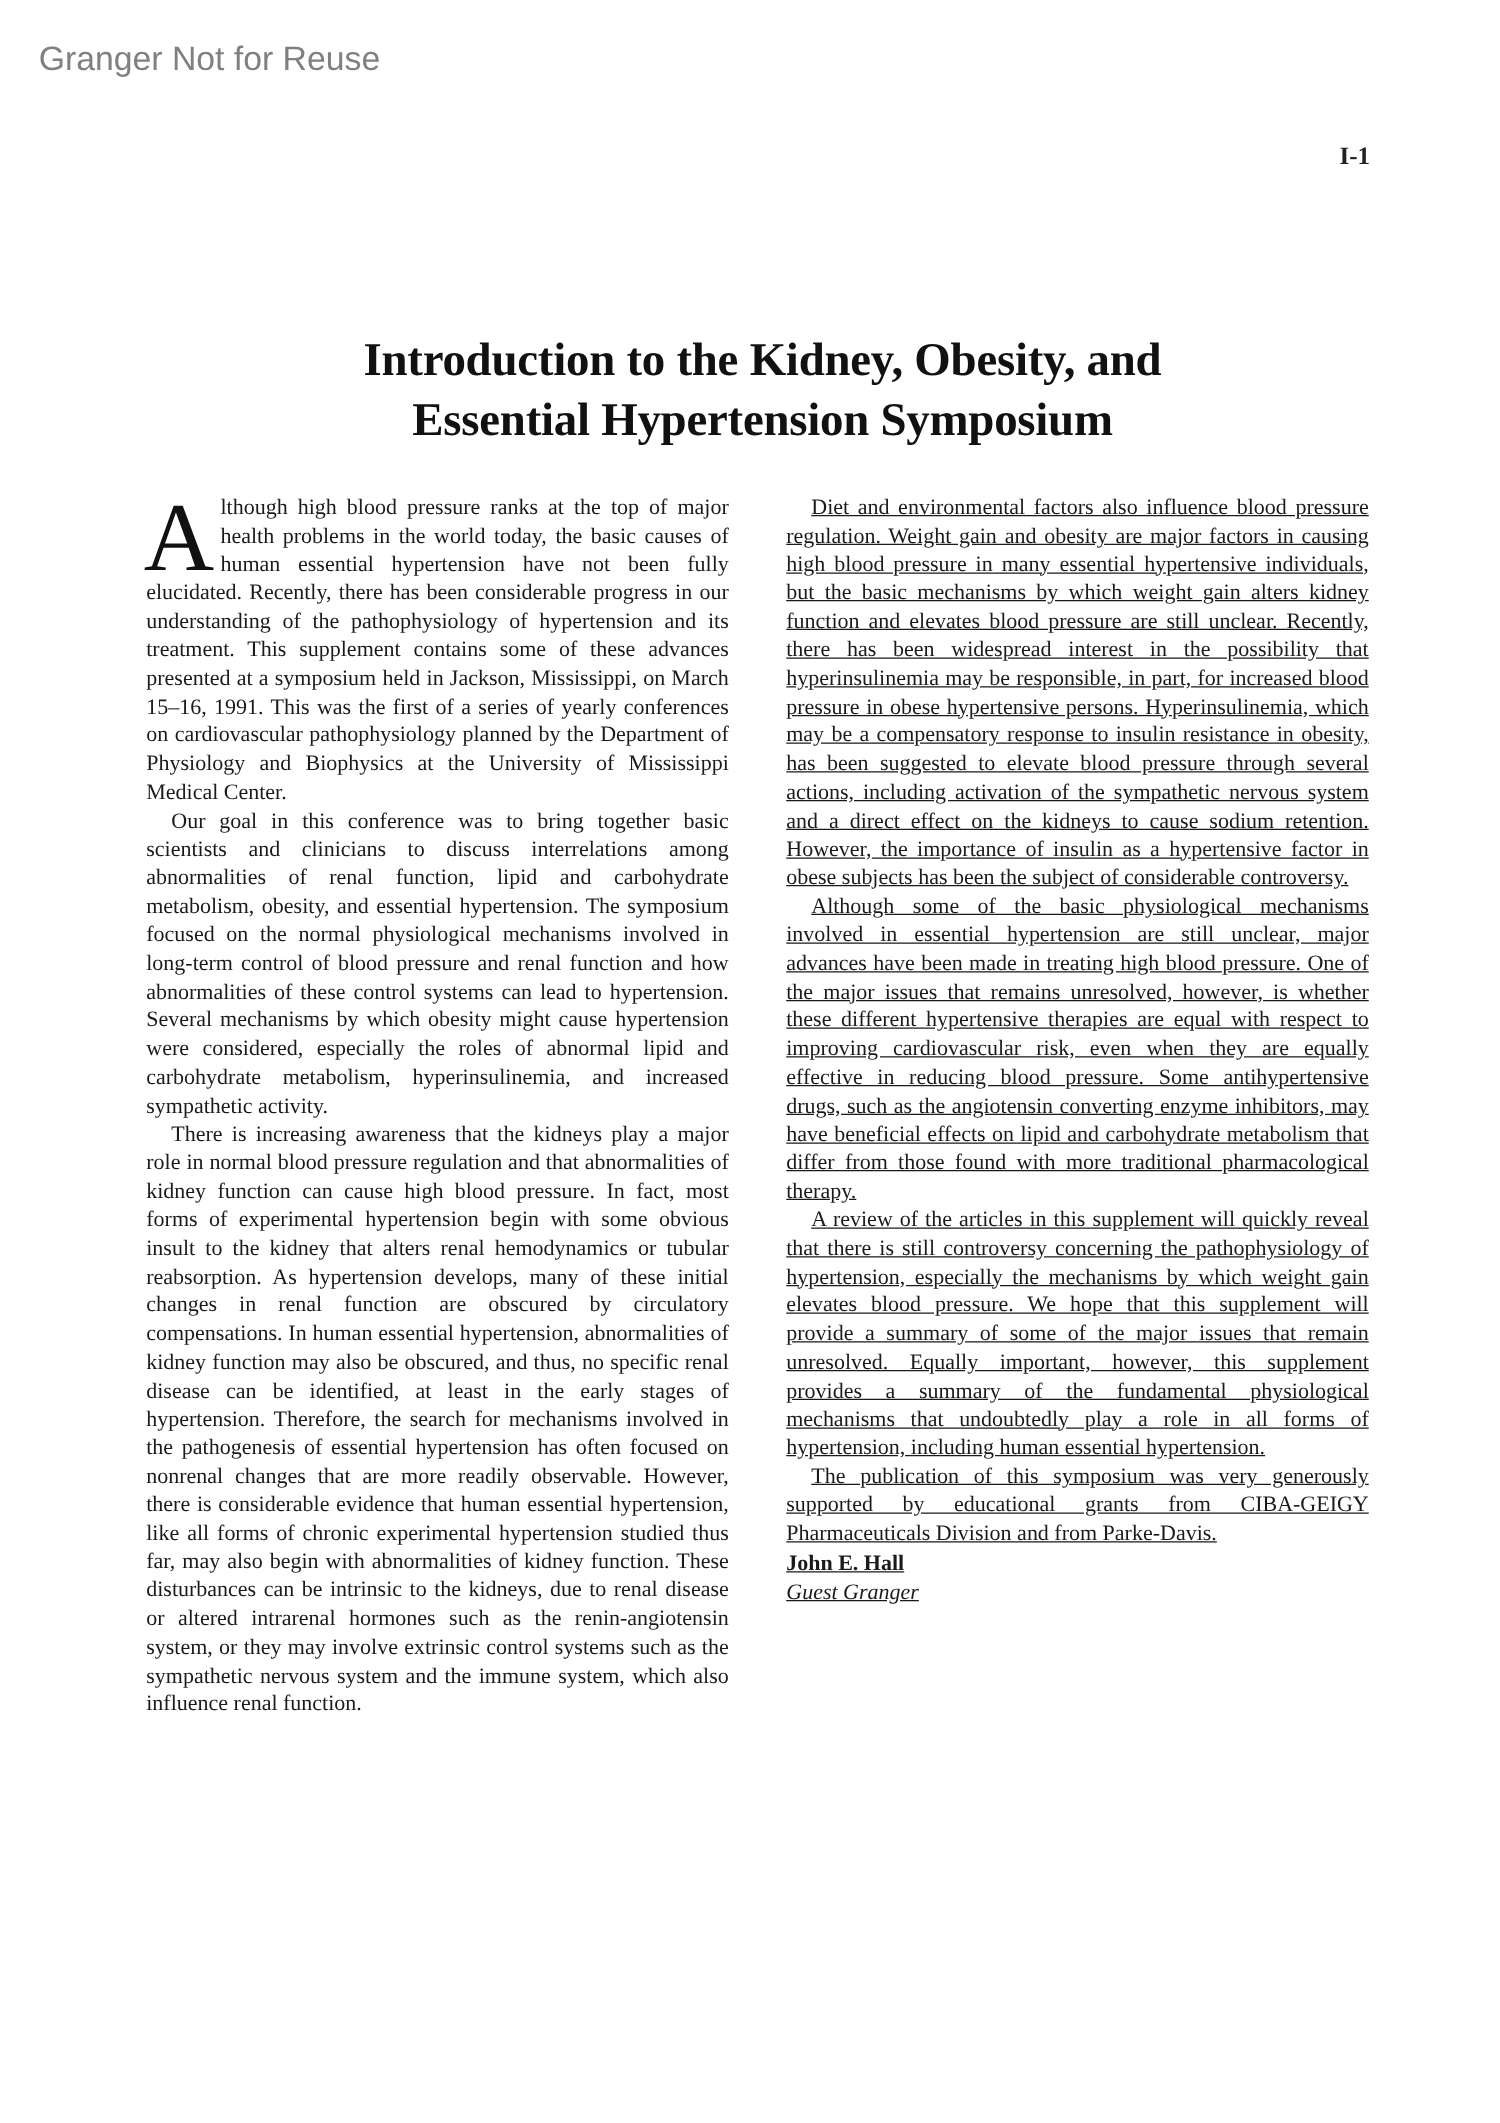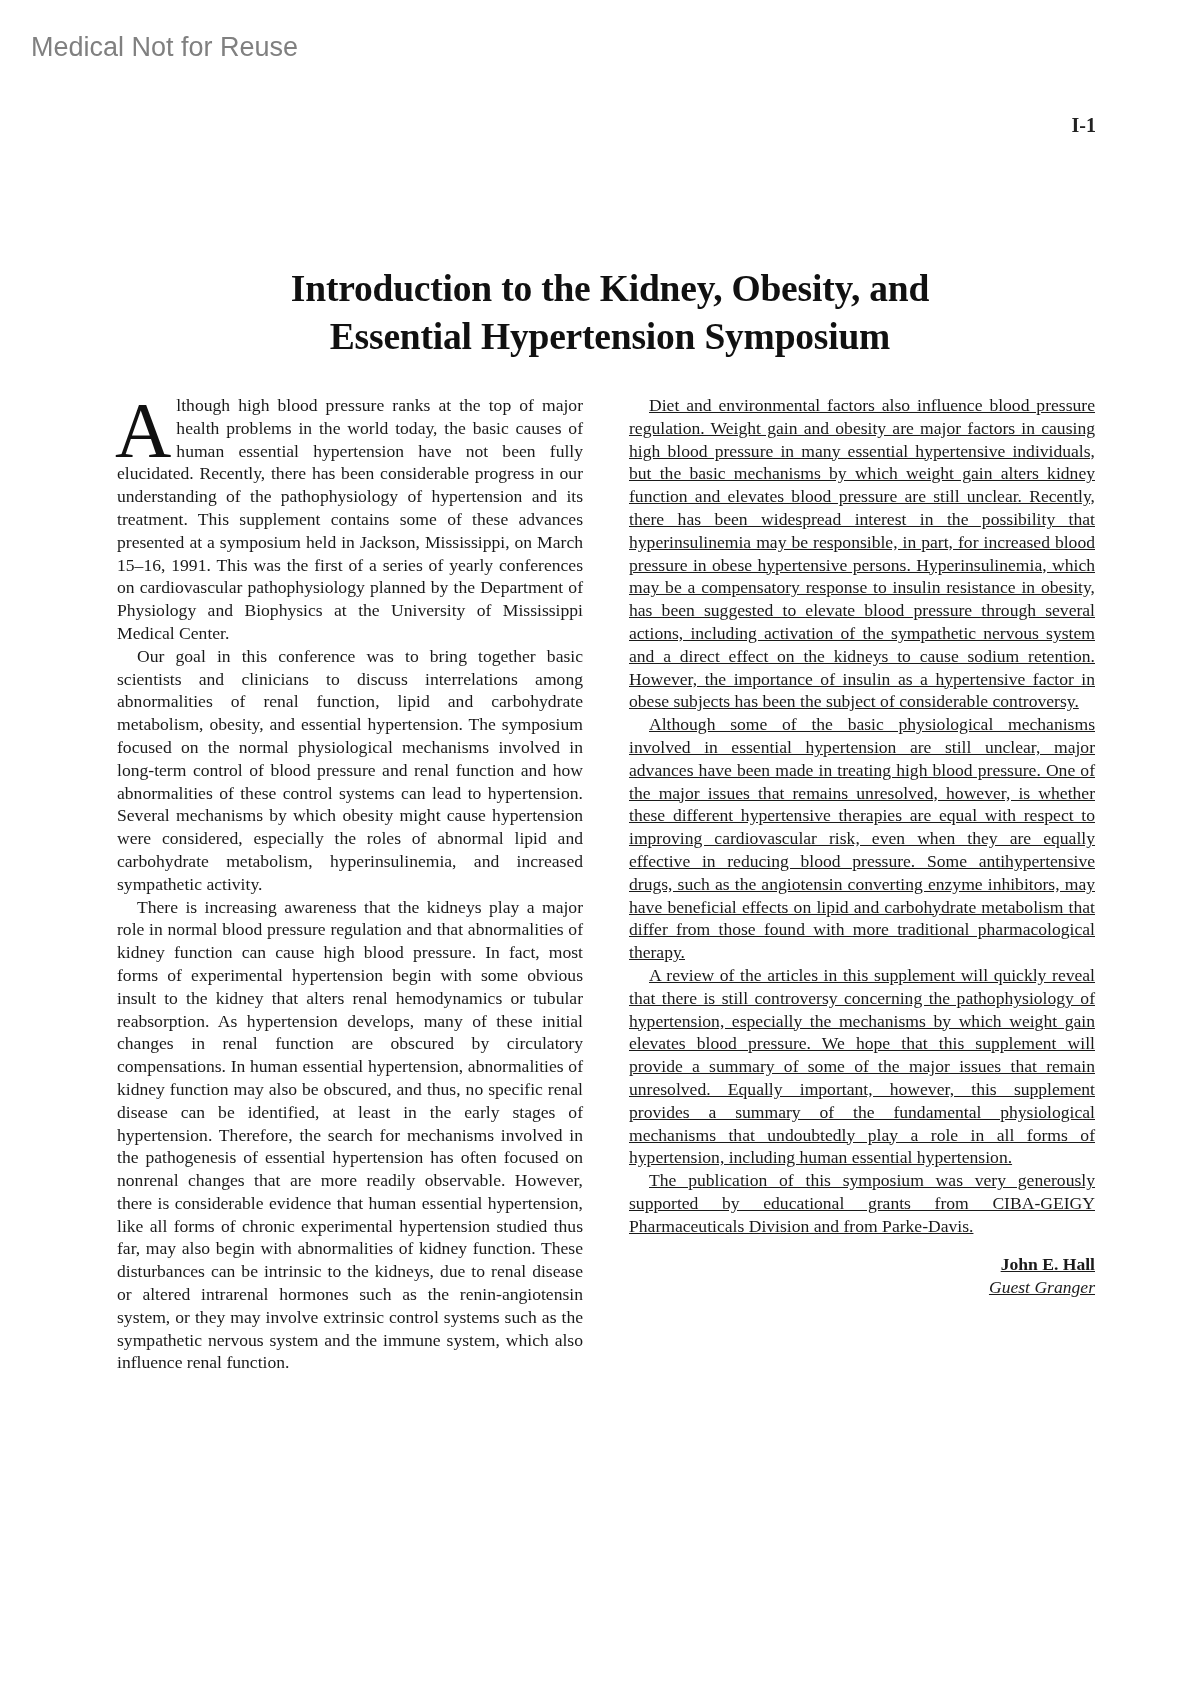--- a/index.html
+++ b/index.html
@@ -24,28 +24,28 @@
     text-align: justify; color: #1a1a1a;
   }
   .col-left { left: 117px; }
   .col-right { left: 629px; width: 466px; text-decoration: underline; }
   .column p { margin: 0; text-indent: 20px; }
   .column p.first { text-indent: 0; }
   .dropcap {
     float: left; font-size: 78px; line-height: 60px; height: 62px;
     margin: 6px 5px 0 -2px; font-weight: normal; color: #111;
   }
-  .signature { text-align: right; margin-top: 16px; }
+  .signature { margin-top: 2px; }
   .signature .name { font-weight: bold; display: block; }
   .signature .role { font-style: italic; display: block; }
 </style>
 </head>
 <body>
 
-<div class="watermark">Medical Not for Reuse</div>
+<div class="watermark">Granger Not for Reuse</div>
 <div class="page-number">I-1</div>
 
 <h1 class="title" style="margin:0;">
   <span>Introduction to the Kidney, Obesity, and</span>
   <span>Essential Hypertension Symposium</span>
 </h1>
 
 <div class="column col-left">
   <p class="first"><span class="dropcap">A</span><span>lthough high blood pressure ranks at the top of major health problems in the world today, the basic causes of human essential hypertension have not been fully elucidated. Recently, there has been considerable progress in our understanding of the pathophysiology of hypertension and its treatment. This supplement contains some of these advances presented at a symposium held in Jackson, Mississippi, on March 15–16, 1991. This was the first of a series of yearly conferences on cardiovascular pathophysiology planned by the Department of Physiology and Biophysics at the University of Mississippi Medical Center.</span></p>
   <p>Our goal in this conference was to bring together basic scientists and clinicians to discuss interrelations among abnormalities of renal function, lipid and carbohydrate metabolism, obesity, and essential hypertension. The symposium focused on the normal physiological mechanisms involved in long-term control of blood pressure and renal function and how abnormalities of these control systems can lead to hypertension. Several mechanisms by which obesity might cause hypertension were considered, especially the roles of abnormal lipid and carbohydrate metabolism, hyperinsulinemia, and increased sympathetic activity.</p>

